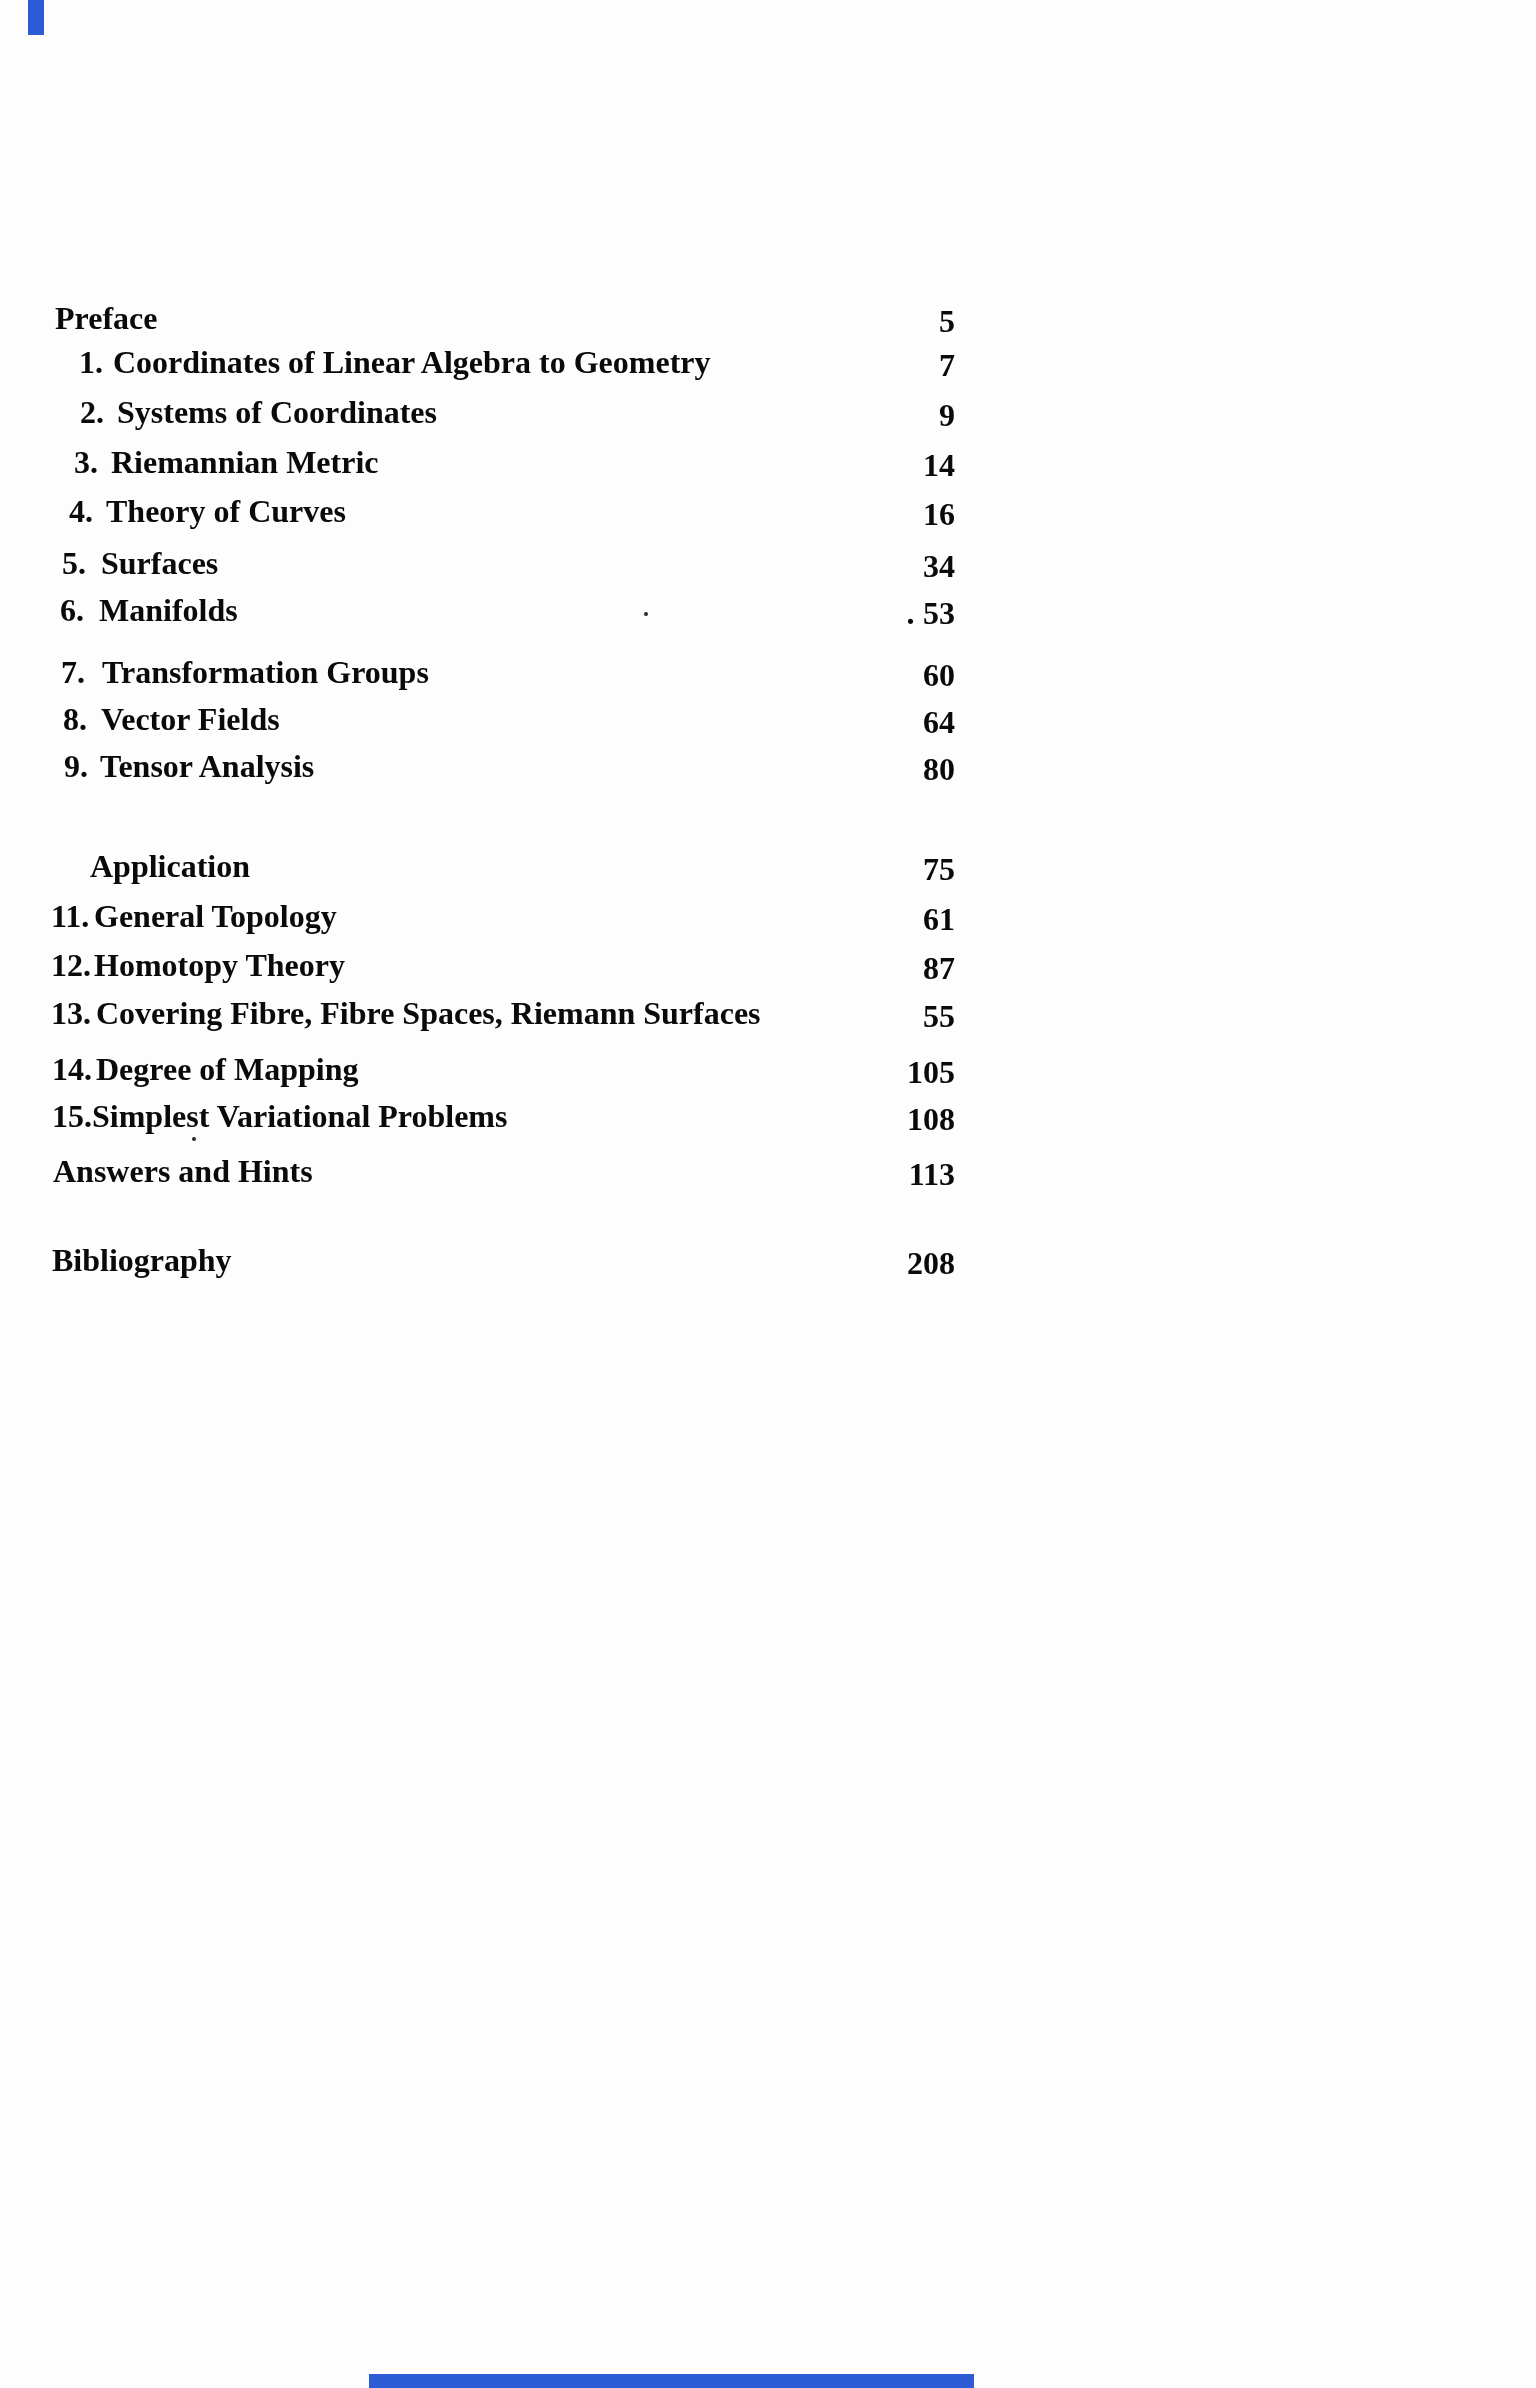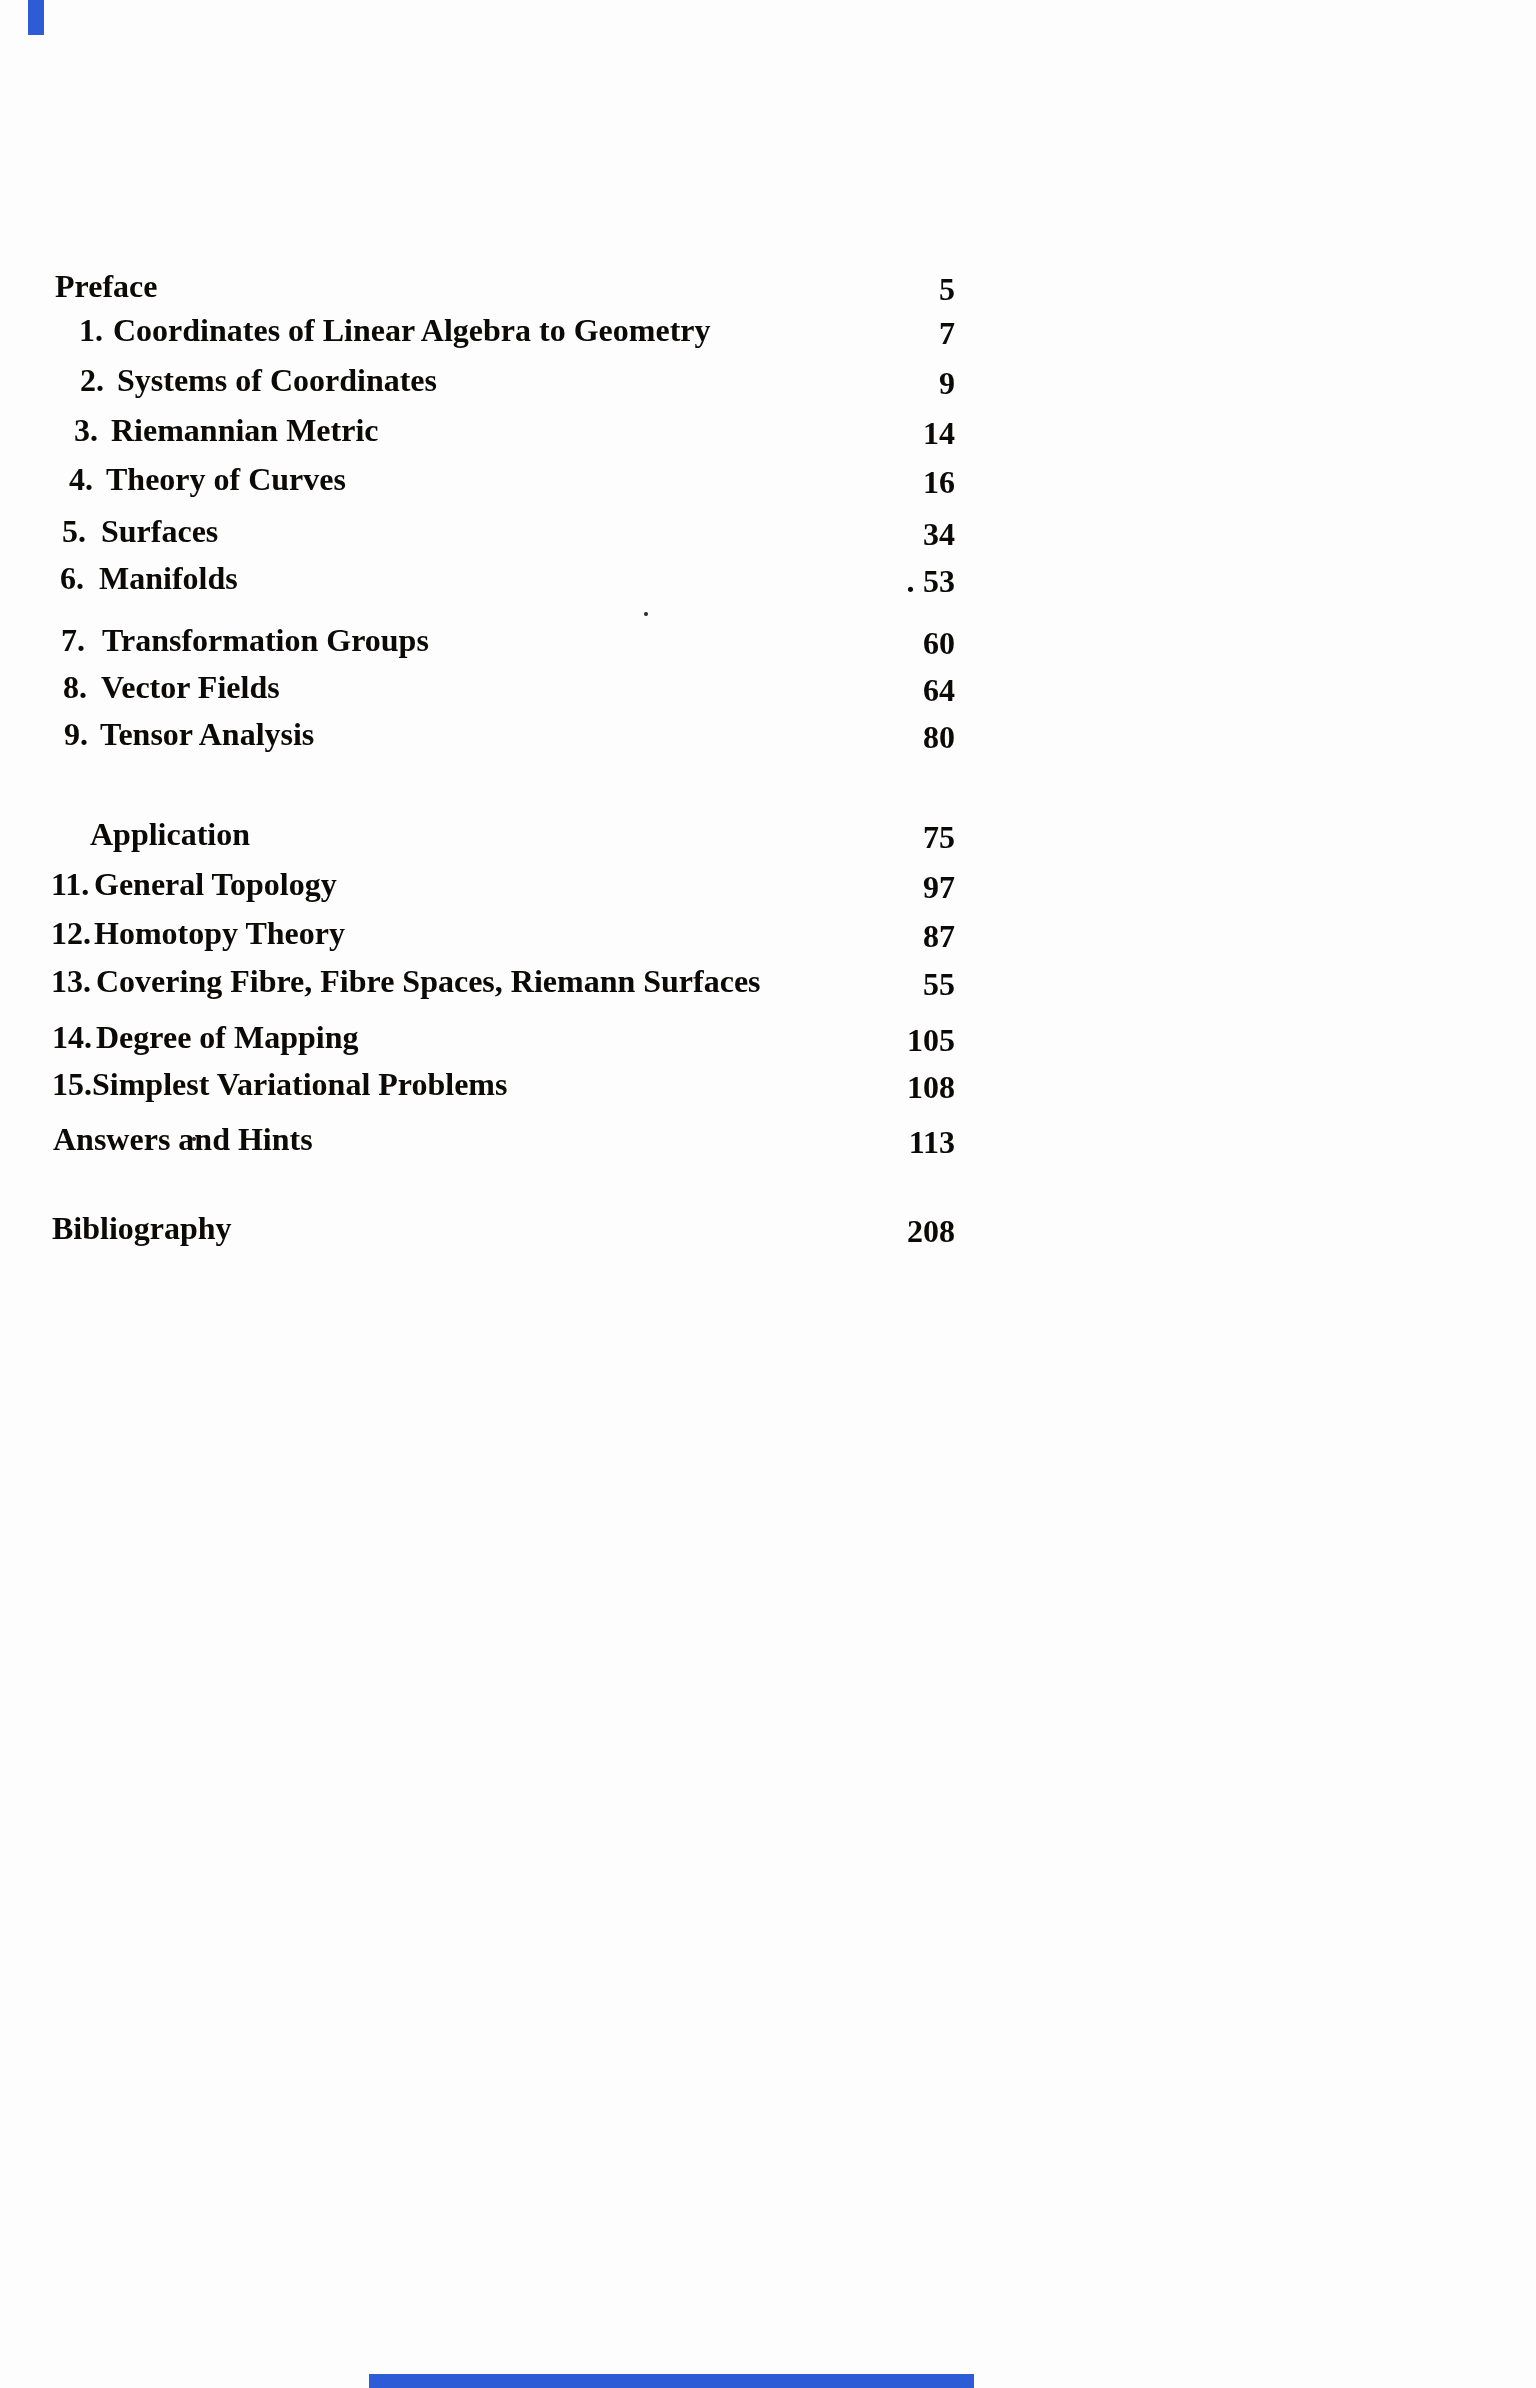--- a/index.html
+++ b/index.html
@@ -7,21 +7,21 @@
     position: relative;
     width: 1537px;
     height: 2389px;
     background: #fdfdfd;
     overflow: hidden;
     font-family: "Liberation Serif", "DejaVu Serif", serif;
     font-weight: 700;
     color: #0b0a08;
     font-size: 32px;
   }
-  .toc { position: absolute; inset: 0; }
+  .toc { position: absolute; inset: 0; margin-top: 32px; }
   .row {
     position: absolute;
     left: 0;
     width: 100%;
     height: 41px;
     line-height: 38px;
     white-space: nowrap;
   }
   .num   { position: absolute; top: 0; }
   .label { position: absolute; top: 0; }
@@ -114,21 +114,21 @@
 
 
     <div class="row" style="top:815px">
       <span class="label" style="left:90px">Application</span>
       <span class="pg">75</span>
     </div>
 
     <div class="row" style="top:865px">
       <span class="num" style="left:51px">11.</span>
       <span class="label" style="left:94px">General Topology</span>
-      <span class="pg">97</span>
+      <span class="pg">61</span>
     </div>
 
     <div class="row" style="top:914px">
       <span class="num" style="left:51px">12.</span>
       <span class="label" style="left:94px">Homotopy Theory</span>
       <span class="pg">87</span>
     </div>
 
     <div class="row" style="top:962px">
       <span class="num" style="left:51px">13.</span>

